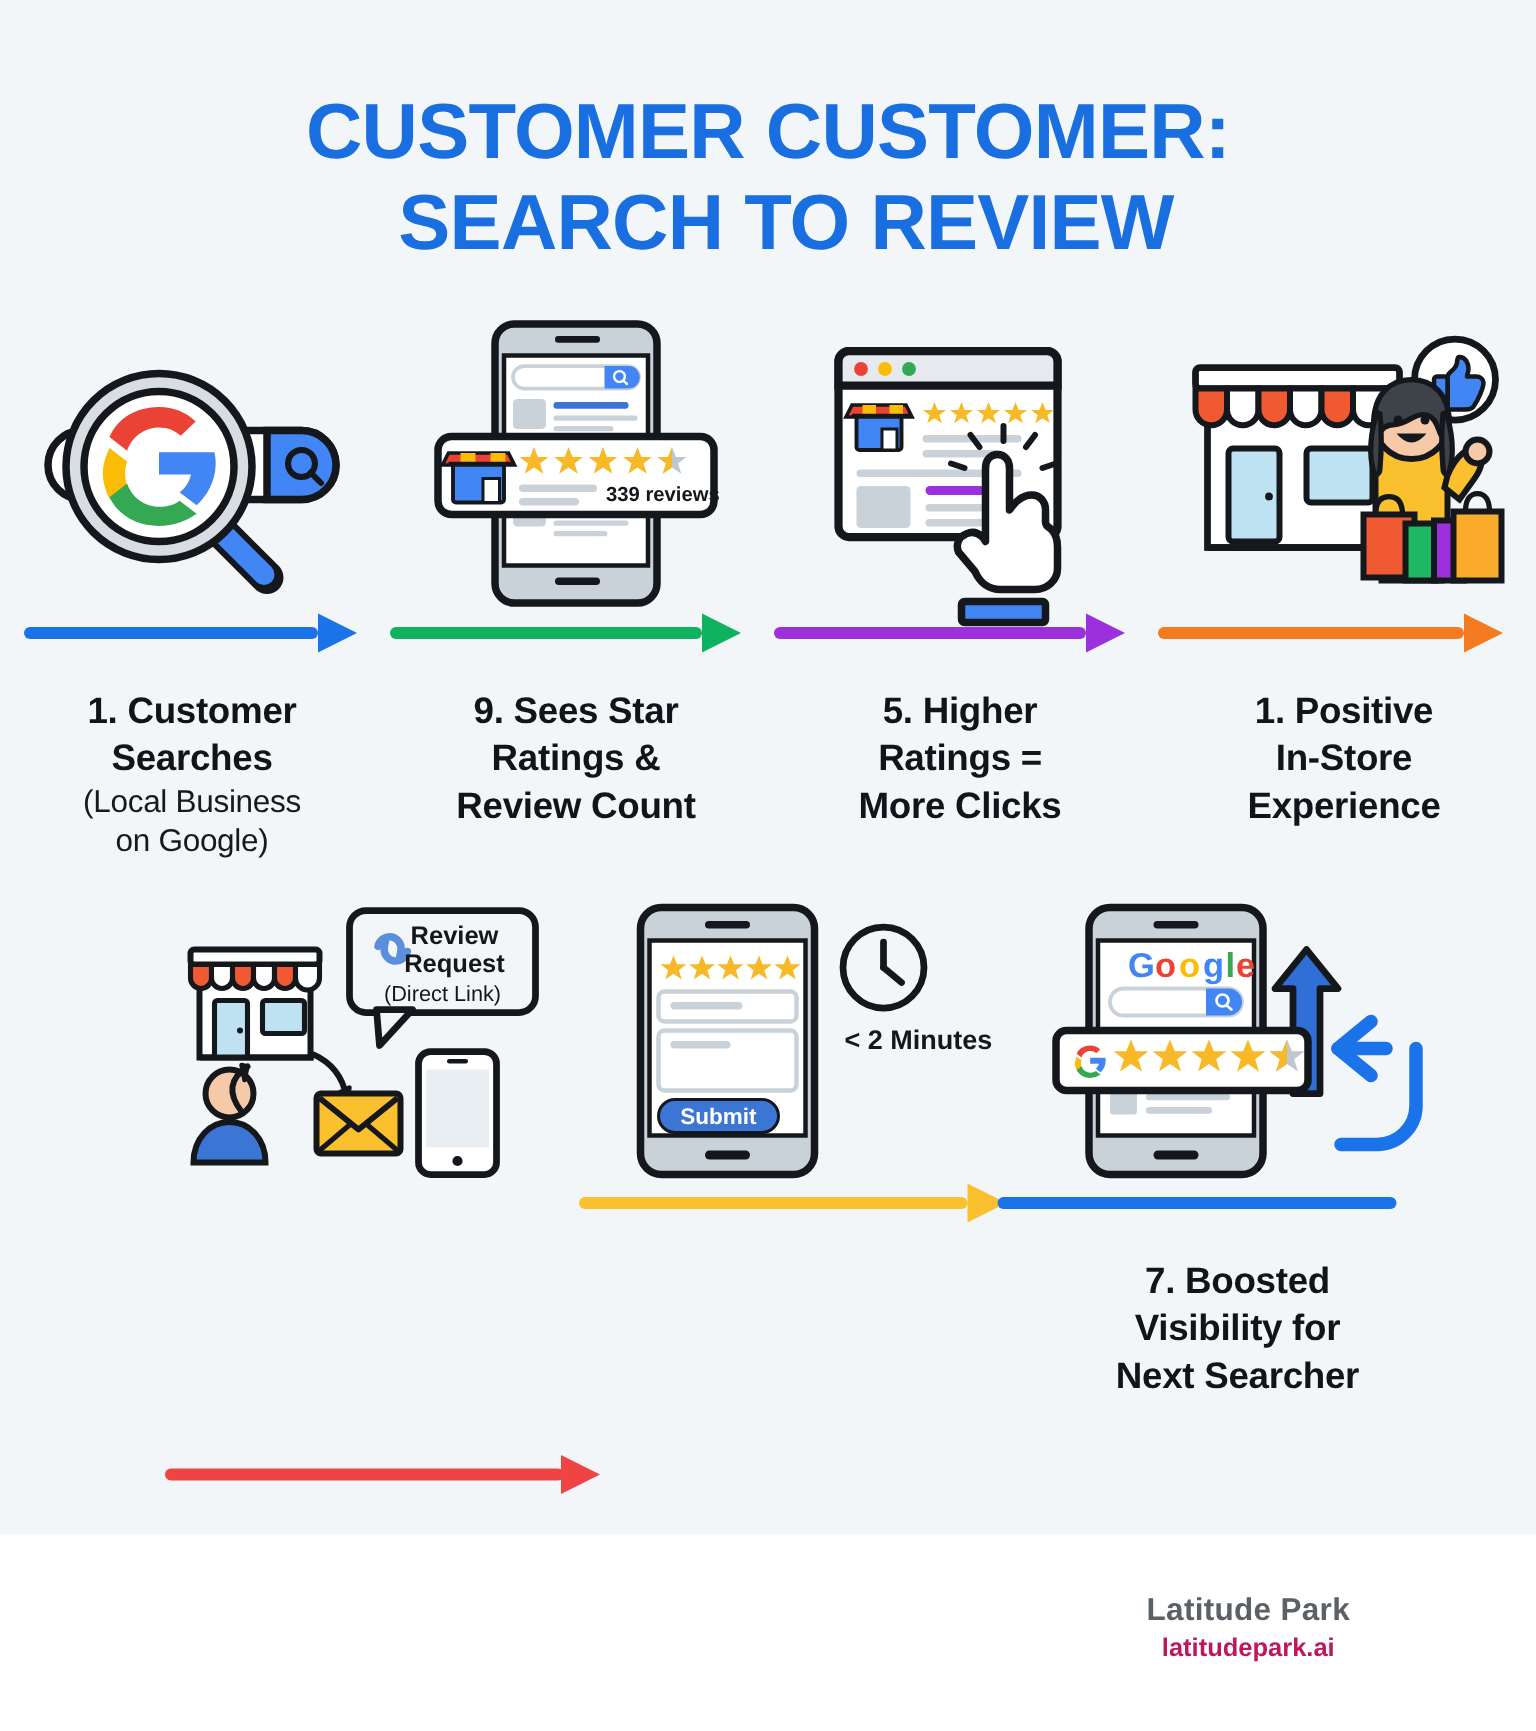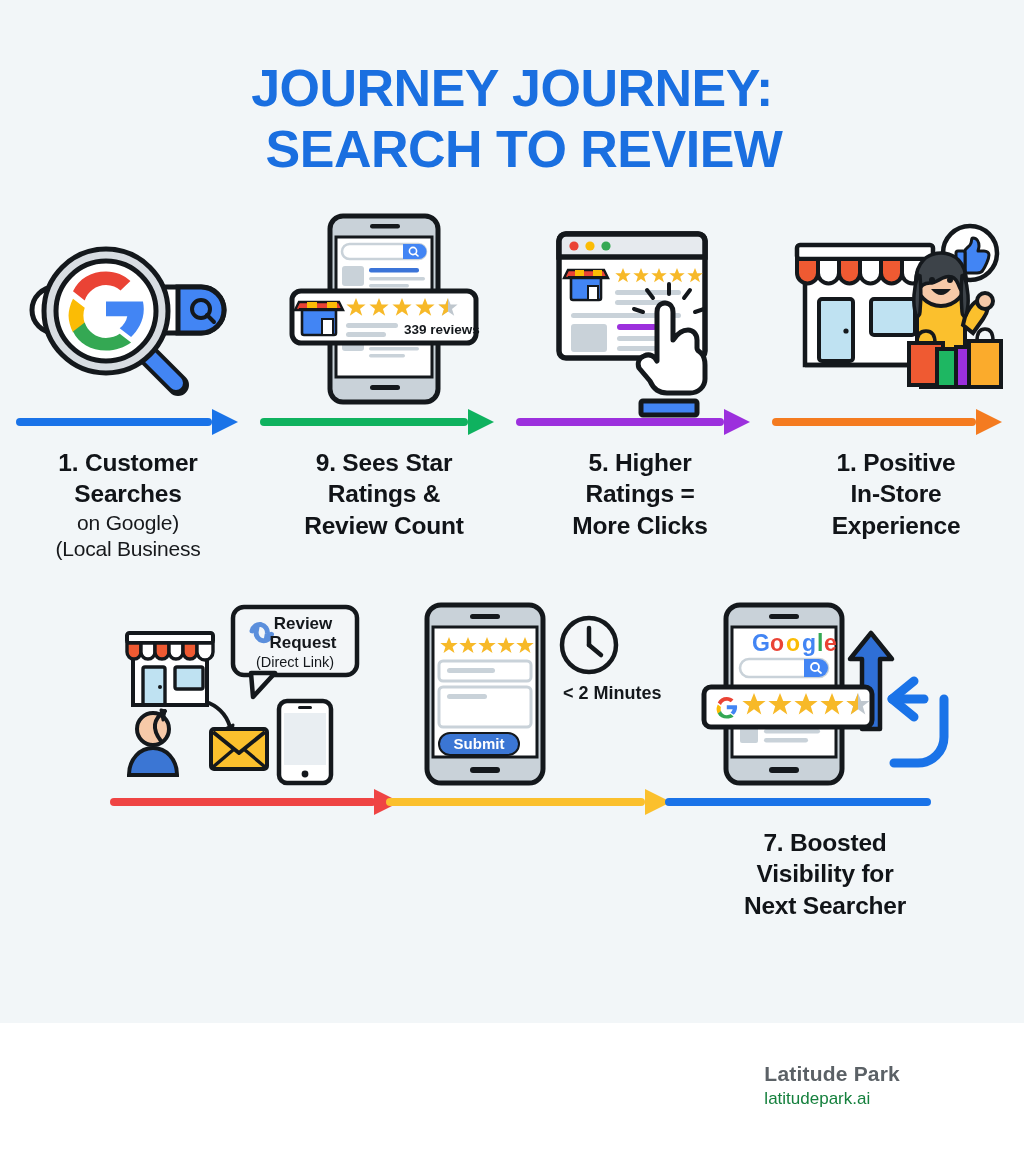--- a/index.html
+++ b/index.html
@@ -57,45 +57,45 @@
     position:absolute;top:4px;width:0;height:0;
     border-top:13px solid transparent;border-bottom:13px solid transparent;
   }
 
   .caption{
     width:100%;text-align:center;
     color:#111418;
     font-weight:bold;
     font-size:24.5px;line-height:1.28;
     letter-spacing:-0.2px;
-    margin-top:8px;
+    margin-top:20px;
   }
   .caption .sub{
     display:block;font-weight:normal;font-size:21px;line-height:1.25;color:#17191c;
   }
 
   
   .brand{
-    position:absolute;right:124px;top:1062px;text-align:left;
+    position:absolute;right:124px;top:1062px;text-align:center;
   }
   .brand-name{font-size:21px;font-weight:bold;color:#5b6166;letter-spacing:.2px;}
-  .brand-url{font-size:17px;color:#15803d;margin-top:3px;}
+  .brand-url{font-size:17px;color:#be185d;margin-top:3px;font-weight:bold;}
 
   svg{display:block;overflow:visible;}
 </style>
 </head>
 <body>
 
 <div class="page">
 
   <div class="canvas"></div>
   <div class="footer-strip"></div>
 
   <div class="title">
-    <span>JOURNEY JOURNEY:</span>
+    <span>CUSTOMER CUSTOMER:</span>
     <span class="l2">SEARCH TO REVIEW</span>
   </div>
 
   <div class="row row1 r1">
 
     <div class="step">
       <div class="art">
         <svg width="220" height="180" viewBox="0 0 220 180">
           <rect x="14" y="62" width="192" height="46" rx="23" fill="#fff" stroke="#14181c" stroke-width="5"></rect>
           <path d="M160 62h23a23 23 0 0 1 23 23v0a23 23 0 0 1-23 23h-23z" fill="#4285f4" stroke="#14181c" stroke-width="5"></path>
@@ -113,22 +113,22 @@
           </g>
         </svg>
       </div>
       <div class="arrow-slot">
         <div class="arrow" style="left:16px;right:44px;background:#1a73e8"></div>
         <div class="arrowhead" style="right:18px;border-left:26px solid #1a73e8"></div>
       </div>
       <div class="caption">
         <span>1. Customer</span><br>
         <span>Searches</span>
+        <span class="sub">(Local Business</span>
         <span class="sub">on Google)</span>
-        <span class="sub">(Local Business</span>
       </div>
     </div>
 
     <div class="step">
       <div class="art">
         <svg width="200" height="192" viewBox="0 0 200 192">
           <rect x="46" y="3" width="108" height="186" rx="13" fill="#c9d2d9" stroke="#14181c" stroke-width="5"></rect>
           <rect x="52" y="24" width="96" height="140" fill="#fff" stroke="#14181c" stroke-width="3"></rect>
           <rect x="86" y="11" width="30" height="4.5" rx="2.2" fill="#14181c"></rect>
           <rect x="86" y="172" width="30" height="5" rx="2.5" fill="#14181c"></rect>
@@ -323,21 +323,21 @@
       <div class="caption">
         <span>1. Positive</span><br>
         <span>In-Store</span><br>
         <span>Experience</span>
       </div>
     </div>
   </div>
 
   <div class="row row2 r2">
 
-    <div class="step" style="width:300px;margin-left:90px;">
+    <div class="step" style="width:300px;margin-left:90px;justify-content:space-between;">
       <div class="art">
         <svg width="250" height="182" viewBox="0 0 250 182">
 
           <g transform="translate(4,10)">
             <rect x="14" y="30" width="74" height="62" fill="#fff" stroke="#14181c" stroke-width="4"></rect>
             <rect x="8" y="20" width="86" height="10" rx="2.5" fill="#fff" stroke="#14181c" stroke-width="4"></rect>
             <g stroke="#14181c" stroke-width="3.4" fill="#ef5a32">
               <path d="M8 30h14v9a7 7 0 0 1-14 0z"></path>
               <path d="M22 30h14v9a7 7 0 0 1-14 0z" fill="#fff"></path>
               <path d="M36 30h14v9a7 7 0 0 1-14 0z"></path>

